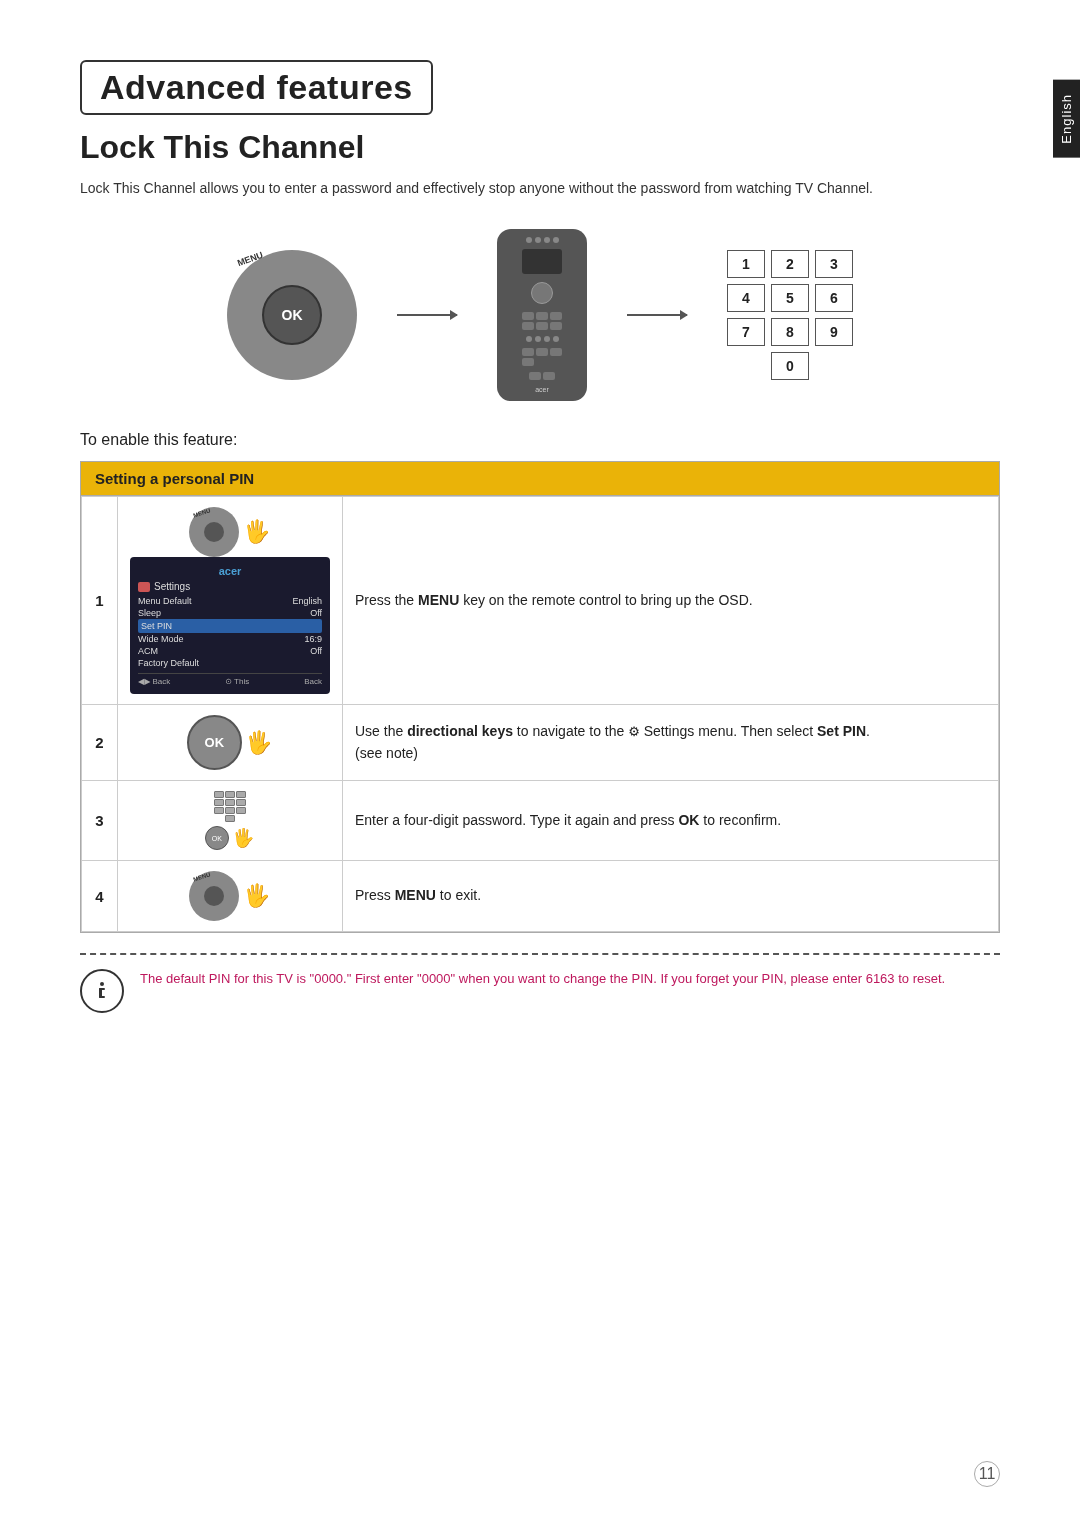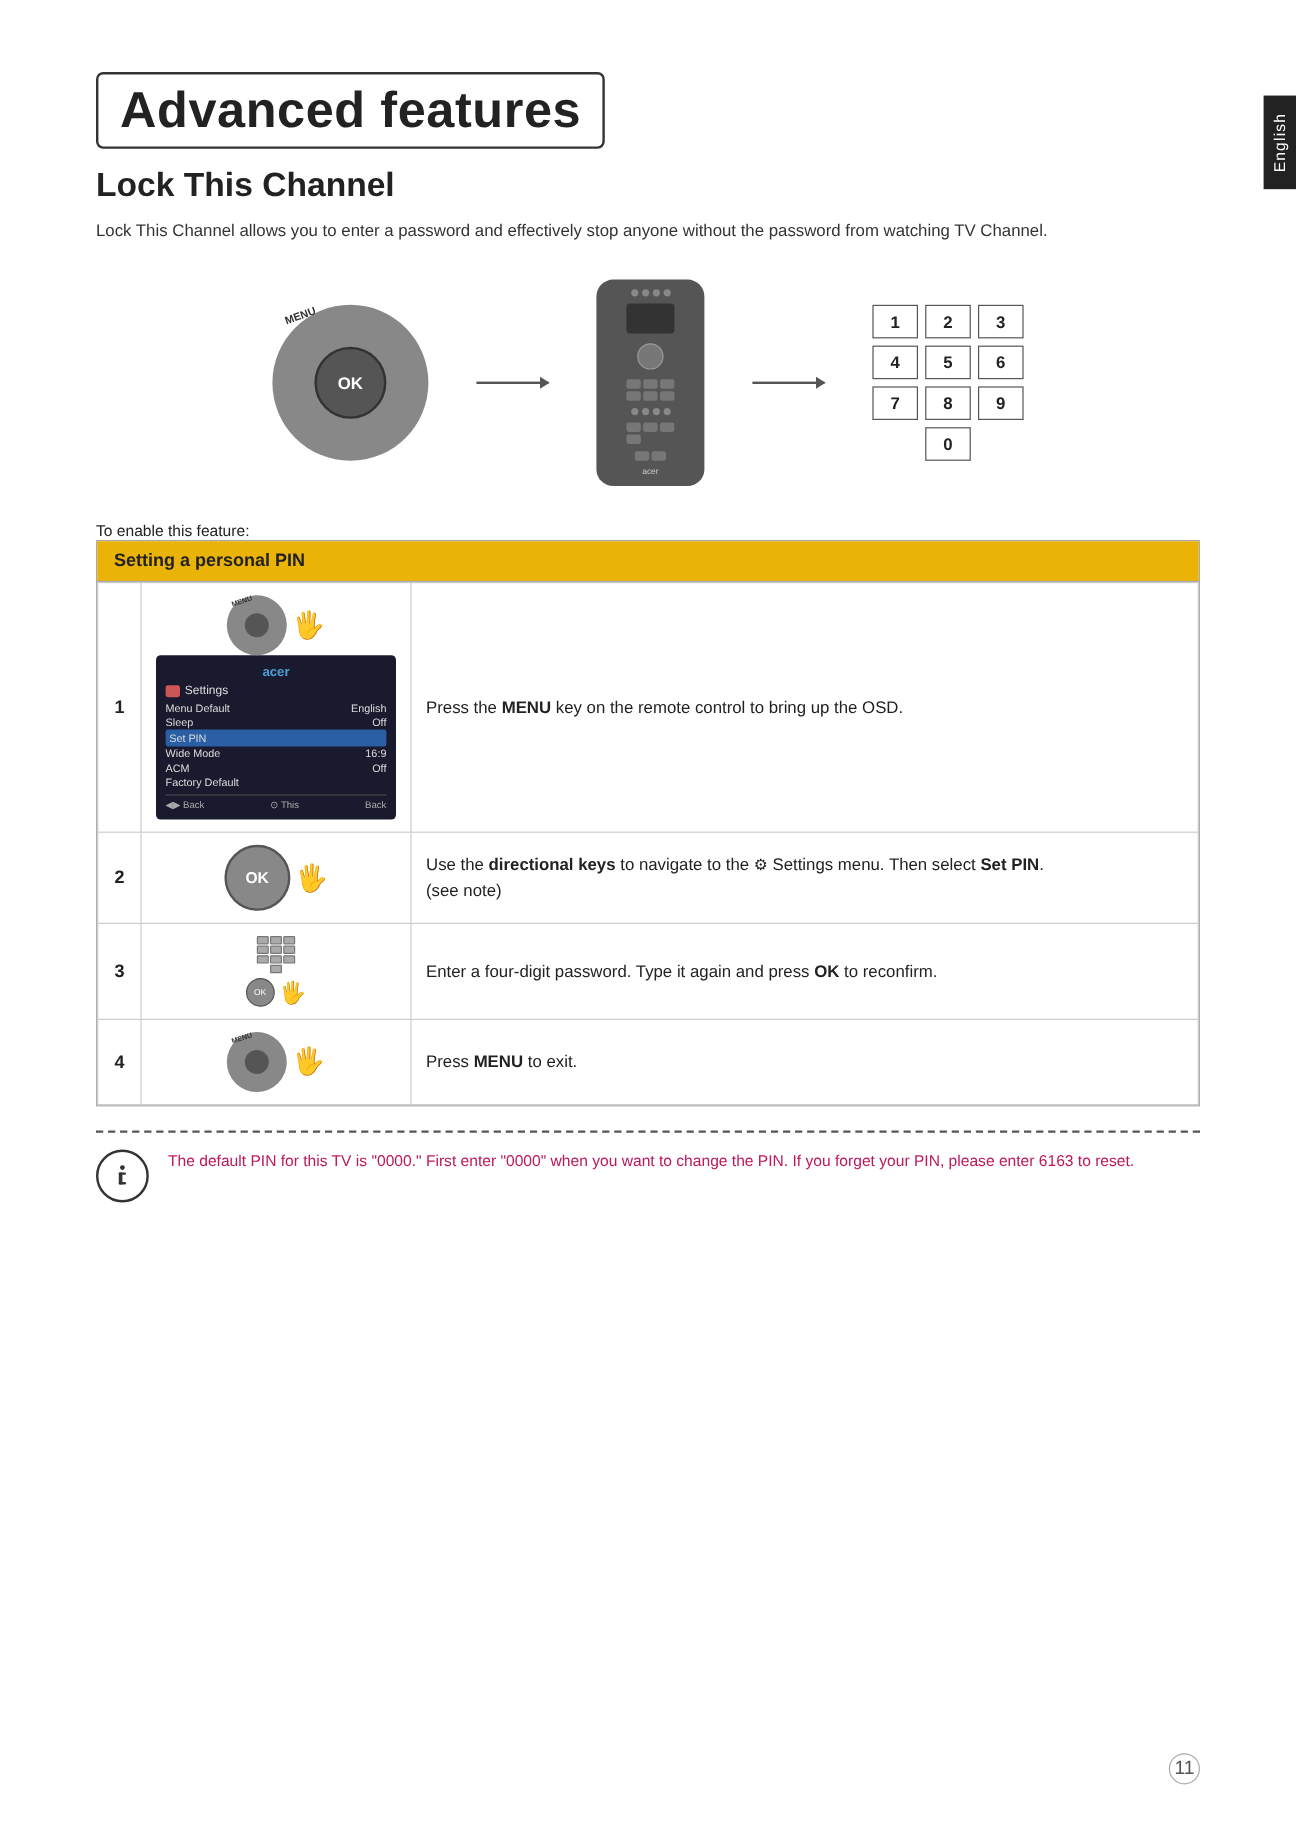--- a/index.html
+++ b/index.html
@@ -45,27 +45,27 @@
 
     
     .title-box {
       display: inline-block;
       border: 2.5px solid #333;
       border-radius: 6px;
       padding: 6px 18px;
       margin-bottom: 10px;
     }
     .title-box h1 {
-      font-size: 42px;
+      font-size: 34px;
       font-weight: bold;
       letter-spacing: 0.5px;
     }
 
     .section-subtitle {
-      font-size: 28px;
+      font-size: 32px;
       font-weight: bold;
       margin-bottom: 12px;
       margin-top: 4px;
     }
 
     .intro-text {
       font-size: 14px;
       color: #333;
       margin-bottom: 30px;
       line-height: 1.5;
@@ -466,21 +466,21 @@
       <div class="numpad-key">9</div>
     </div>
     <div class="numpad-zero-row">
       <div class="numpad-key">0</div>
     </div>
   </div>
 
 </div>
 
 
-<p style="font-size:13px;margin-bottom:0;">To enable this feature:</p>
+<p style="font-size:16px;margin-bottom:12px;">To enable this feature:</p>
 
 
 <div class="setting-section">
   <div class="setting-header">Setting a personal PIN</div>
   <table class="setting-table">
 
     <tbody>
         <tr>
       <td class="step-num">1</td>
       <td class="step-icon">

